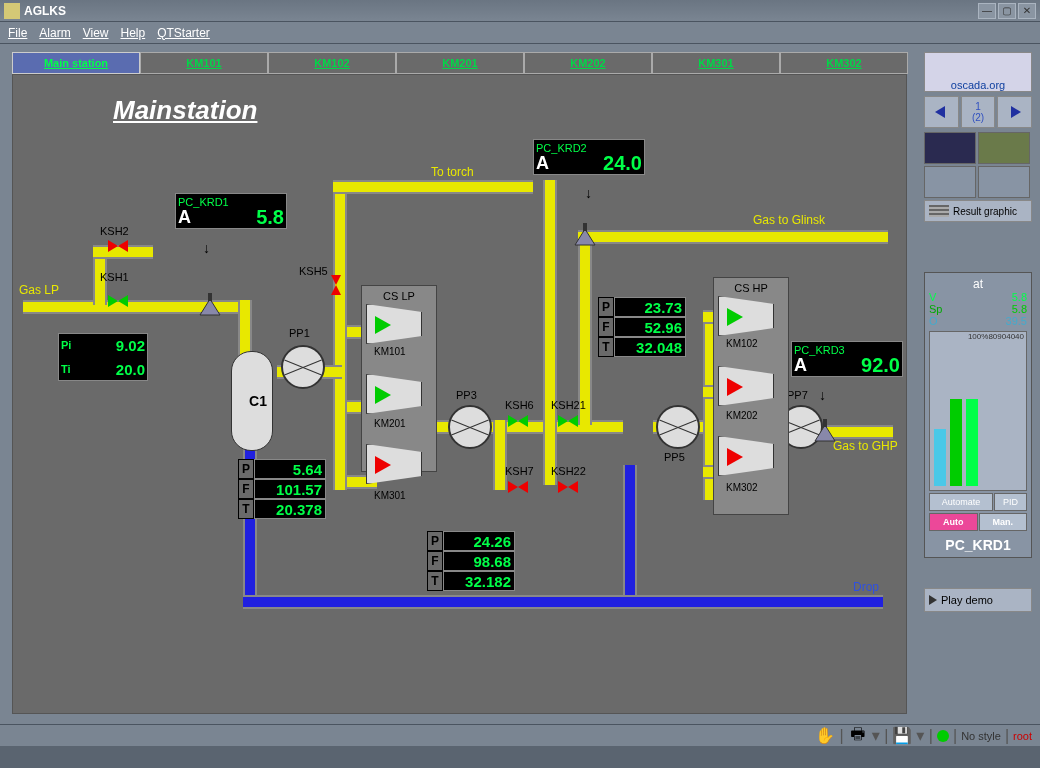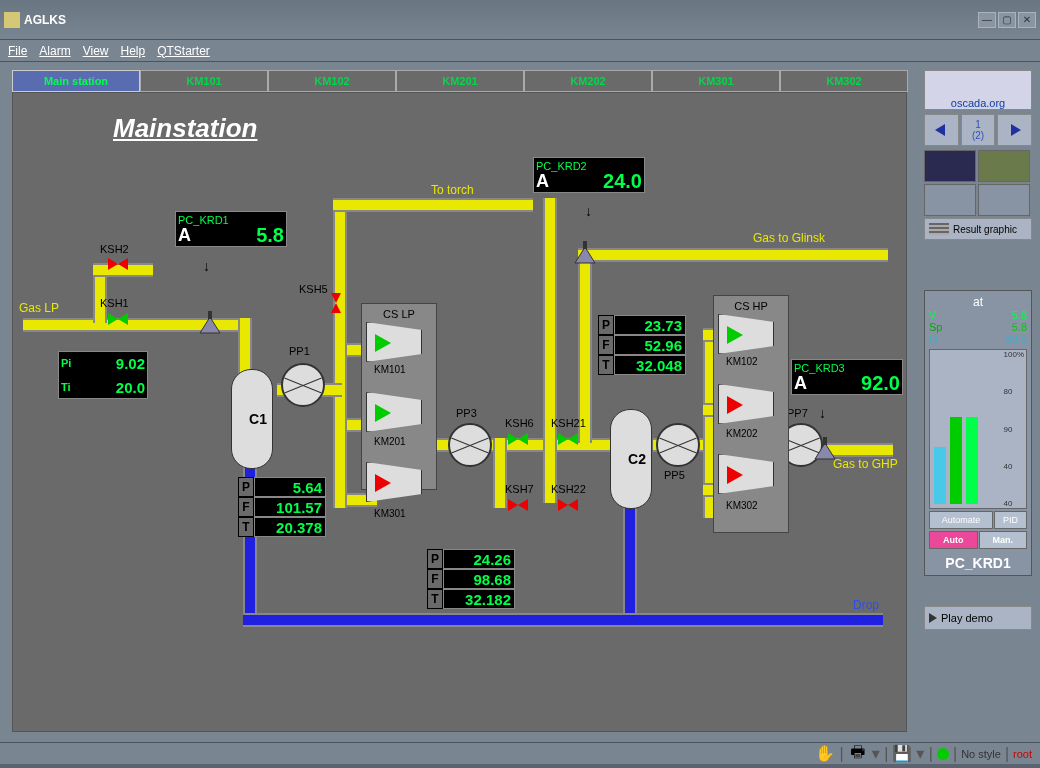--- a/index.html
+++ b/index.html
@@ -1,34 +1,34 @@
 <!DOCTYPE html>
 <html><head>
 <meta charset="utf-8">
 <style>
 * { box-sizing: border-box; margin: 0; padding: 0; font-family: Arial, sans-serif; }
 body { background: #5a6470; width: 1040px; height: 768px; overflow: hidden; position: relative; }
 
 
-.titlebar { height: 40px; background: linear-gradient(#6a7582, #7a8592); display: flex; align-items: center; padding: 0 4px; border-bottom: 1px solid #4a5460; }
+.titlebar { height: 22px; background: linear-gradient(#6a7582, #7a8592); display: flex; align-items: center; padding: 0 4px; border-bottom: 1px solid #4a5460; }
 .titlebar-icon { width: 16px; height: 16px; background: #d4c876; margin-right: 4px; }
 .titlebar-text { color: #fff; font-size: 12px; font-weight: bold; flex: 1; }
 .titlebar-btns { display: flex; gap: 2px; }
 .titlebar-btn { width: 18px; height: 16px; background: #8a95a2; border: 1px solid #aab4c0; color: #333; font-size: 10px; display: flex; align-items: center; justify-content: center; cursor: pointer; }
 
 
 .menubar { height: 22px; background: #7a8592; display: flex; align-items: center; padding: 0 8px; gap: 12px; border-bottom: 1px solid #4a5460; }
 .menuitem { color: #fff; font-size: 12px; text-decoration: underline; cursor: pointer; }
 
 
 .main { position: relative; height: 702px; background: #7a8592; }
 
 
 .tabs { position: absolute; top: 8px; left: 12px; display: flex; gap: 0; }
-.tab { width: 128px; height: 22px; background: #6a6a6a; border: 1px solid #aaa; color: #00d848; font-size: 11px; font-weight: bold; display: flex; align-items: center; justify-content: center; cursor: pointer; }
+.tab { width: 128px; height: 22px; background: #6a6a6a; border: 1px solid #aaa; color: #00d848; font-size: 11px; font-weight: bold; display: flex; align-items: center; justify-content: center; cursor: pointer; text-decoration: underline; }
 .tab.active { background: #5a6cb0; color: #00ff48; border: 1px solid #ccc; }
 
 
 .diagram { position: absolute; top: 30px; left: 12px; width: 895px; height: 640px; background: #6a6a6a; border: 1px solid #555; }
 
 
 .rightpanel { position: absolute; top: 8px; right: 8px; width: 108px; }
 
 
 .bottombar { position: absolute; bottom: 0; left: 0; right: 0; height: 22px; background: #7a8592; display: flex; align-items: center; justify-content: flex-end; padding: 0 8px; gap: 4px; border-top: 1px solid #4a5460; }
@@ -105,21 +105,21 @@
 .rp-icon { width: 52px; height: 32px; background: #8894a4; border: 1px solid #666; cursor: pointer; }
 .rp-result { width: 108px; height: 22px; background: #aab4c4; border: 1px solid #888; font-size: 10px; display: flex; align-items: center; padding-left: 4px; margin-top: 2px; cursor: pointer; }
 .rp-panel { width: 108px; background: #8894a4; border: 1px solid #555; margin-top: 50px; padding: 4px; color: #fff; font-size: 11px; }
 .rp-panel-title { text-align: center; color: #fff; font-size: 12px; }
 .rp-panel-row { display: flex; justify-content: space-between; }
 .rp-panel-row .v { color: #00ff48; }
 .rp-panel-row.sp .v { color: #0c0; }
 .rp-panel-row.o .v { color: #4ac; }
 .rp-bars { height: 160px; background: #aab4c4; border: 1px solid #666; margin-top: 4px; position: relative; display: flex; align-items: flex-end; gap: 4px; padding: 4px; }
 .rp-bar { width: 12px; }
-.rp-scale { position: absolute; right: 2px; top: 0; bottom: 0; display: flex; flex-direction: column; justify-content: space-between; font-size: 8px; color: #333; }
+.rp-scale { position: absolute; right: 2px; top: 0; bottom: 0; display: flex; flex-direction: row; justify-content: space-between; font-size: 8px; color: #333; }
 .rp-buttons { display: flex; gap: 1px; margin-top: 2px; }
 .rp-btn { flex: 1; height: 18px; background: #b4c0d0; border: 1px solid #666; font-size: 9px; display: flex; align-items: center; justify-content: center; cursor: pointer; }
 .rp-tag { text-align: center; color: #fff; font-size: 14px; font-weight: bold; margin-top: 6px; }
 .rp-play { width: 108px; height: 24px; background: #aab4c4; border: 1px solid #888; margin-top: 30px; display: flex; align-items: center; padding-left: 4px; font-size: 11px; cursor: pointer; }
 .rp-play-icon { width: 0; height: 0; border-left: 8px solid #333; border-top: 5px solid transparent; border-bottom: 5px solid transparent; margin-right: 4px; }
 
 
 .arrow-down { position: absolute; color: #000; font-size: 14px; }
 </style>
 </head>
@@ -183,21 +183,21 @@
     <div class="pipe-v blue" style="left:230px; top:370px; height:160px;"></div>
     <div class="pipe-v blue" style="left:610px; top:390px; height:140px;"></div>
     <div class="pipe-h blue" style="left:230px; top:520px; width:640px;"></div>
 
     <div class="valve" style="left:95px; top:220px;">
         <div class="valve-body green">
           <span></span>
           <span></span>
         </div>
       </div>
-    <div class="lbl small" style="left:87px; top:204px;">KSH1</div>
+    <div class="lbl small" style="left:87px; top:196px;">KSH1</div>
     <div class="valve" style="left:95px; top:165px;">
         <div class="valve-body red">
           <span></span>
           <span></span>
         </div>
       </div>
     <div class="lbl small" style="left:87px; top:150px;">KSH2</div>
     <div class="valve" style="left:318px; top:200px;">
         <div class="valve-body valve-v red">
           <span></span>
@@ -273,21 +273,20 @@
           <span class="databox-val">9.02</span>
         </div>
       <div style="height:6px;"></div>
       <div class="databox-row">
           <span class="databox-lbl">Ti</span>
           <span class="databox-val">20.0</span>
         </div>
     </div>
 
     <div class="vessel" style="left:218px; top:276px;">C1</div>
-    <div class="vessel" style="left:597px; top:316px;">C2</div>
 
     <div class="pump" style="left:268px; top:270px;"></div>
     <div class="lbl small" style="left:276px; top:252px;">PP1</div>
     <div class="pump" style="left:435px; top:330px;"></div>
     <div class="lbl small" style="left:443px; top:314px;">PP3</div>
     <div class="pump" style="left:643px; top:330px;"></div>
     <div class="lbl small" style="left:651px; top:376px;">PP5</div>
     <div class="pump" style="left:766px; top:330px;"></div>
     <div class="lbl small" style="left:774px; top:314px;">PP7</div>
 

